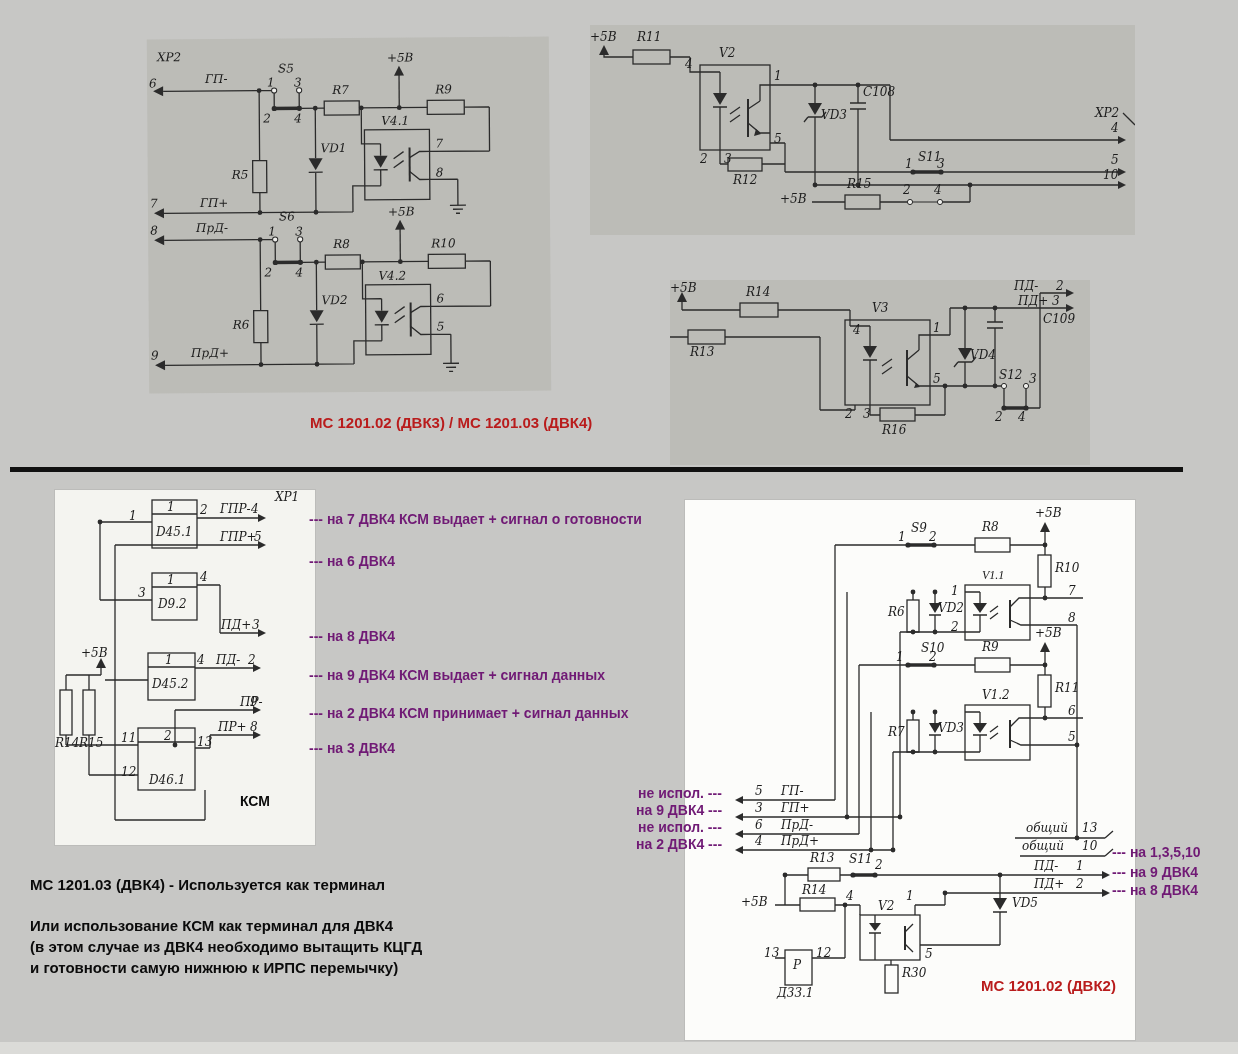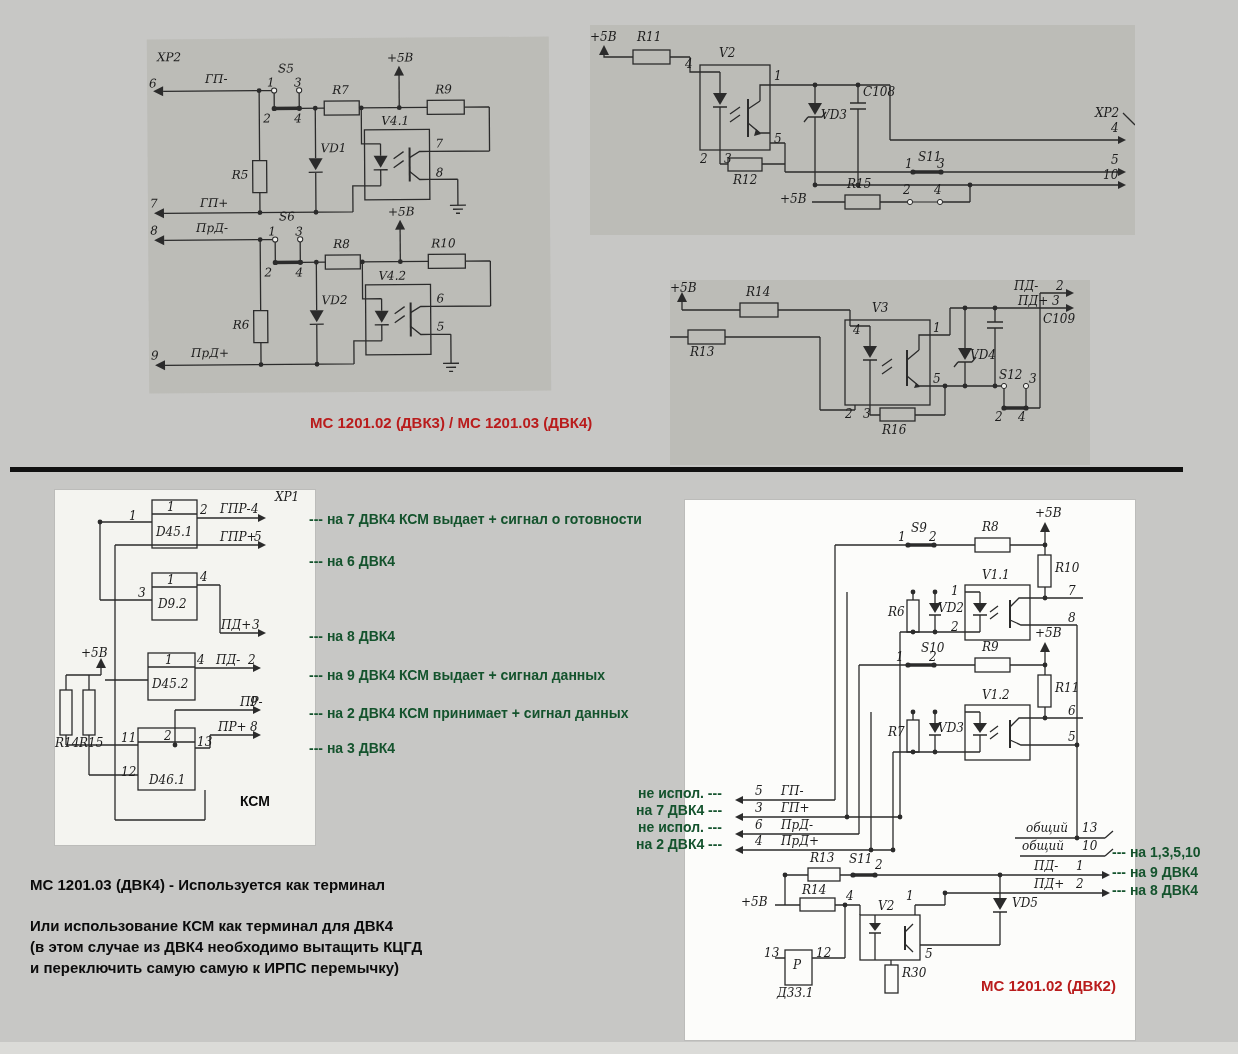--- a/index.html
+++ b/index.html
@@ -6,21 +6,21 @@
   body{background:#9a9a9a}
   #stage{position:relative;width:1238px;height:1054px;overflow:hidden;
          background:var(--page_bg,#c7c7c5);font-family:"Liberation Sans",sans-serif}
   .frag{position:absolute}
   .frag > svg{position:absolute;left:0;top:0;display:block}
   .scan{background:radial-gradient(ellipse at 45% 40%, #c4c4c0 0%, #bababm 70%, #b3b3ae 100%);
         background-color:#bcbcb7}
   .panel{box-shadow:0 0 0 1px rgba(0,0,0,.05)}
   .slabel{position:absolute;font:italic 12px "DejaVu Serif",serif;color:var(--ink,#1c1c1c);
           white-space:nowrap;line-height:1}
-  .ann{position:absolute;font:bold 14px "Liberation Sans",sans-serif;color:#14532d;
+  .ann{position:absolute;font:bold 14px "Liberation Sans",sans-serif;color:#701a75;
        white-space:nowrap;line-height:1.1}
   .cap{position:absolute;font:bold 15px "Liberation Sans",sans-serif;color:#b91c1c;white-space:nowrap}
   .cap-sm{position:absolute;font:bold 14px "Liberation Sans",sans-serif;color:#0b0b0b;white-space:nowrap}
   .notes{position:absolute;left:30px;top:874px;font:bold 15px "Liberation Sans",sans-serif;
          color:#0b0b0b;line-height:21px}
   .notes .para{margin-bottom:20px}
   #divider{position:absolute;left:10px;top:467px;width:1173px;height:5px;background:var(--divider,#111)}
   #bottom-strip{position:absolute;left:0;top:1042px;width:100%;height:12px;background:#dbdbd8}
   #overlay{position:absolute;left:0;top:0;width:100%;height:100%;pointer-events:none}
 </style>
@@ -455,21 +455,21 @@
           <circle cx="190" cy="375" r="2.6"></circle>
       </g>
     </svg>
     <div class="cap" style="left:296px;top:477px">МС 1201.02 (ДВК2)</div>
   <span class="slabel" style="left: 226px; top: 22px;">S9</span>
       <span class="slabel" style="left: 213px; top: 31px;">1</span>
       <span class="slabel" style="left: 244px; top: 31px;">2</span>
       <span class="slabel" style="left: 297px; top: 21px;">R8</span>
       <span class="slabel" style="left: 350px; top: 7px;">+5В</span>
       <span class="slabel" style="left: 370px; top: 62px;">R10</span>
-      <span class="slabel" style="left: 297px; top: 69px;">V1.1</span>
+      <span class="slabel" style="left: 297px; top: 69px; font-family: Liberation Serif, serif;">V1.1</span>
       <span class="slabel" style="left: 266px; top: 85px;">1</span>
       <span class="slabel" style="left: 266px; top: 121px;">2</span>
       <span class="slabel" style="left: 383px; top: 85px;">7</span>
       <span class="slabel" style="left: 383px; top: 112px;">8</span>
       <span class="slabel" style="left: 203px; top: 106px;">R6</span>
       <span class="slabel" style="left: 253px; top: 102px;">VD2</span>
       <span class="slabel" style="left: 236px; top: 142px;">S10</span>
       <span class="slabel" style="left: 211px; top: 151px;">1</span>
       <span class="slabel" style="left: 244px; top: 151px;">2</span>
       <span class="slabel" style="left: 297px; top: 141px;">R9</span>
@@ -514,33 +514,33 @@
     </div>
 
   <div id="overlay">
       <span class="ann" style="left: 309px; top: 512px;">--- на 7 ДВК4  КСМ выдает +  сигнал о готовности</span>
       <span class="ann" style="left: 309px; top: 554px;">--- на 6 ДВК4</span>
       <span class="ann" style="left: 309px; top: 629px;">--- на 8 ДВК4</span>
       <span class="ann" style="left: 309px; top: 668px;">--- на 9 ДВК4 КСМ выдает  +  сигнал данных</span>
       <span class="ann" style="left: 309px; top: 706px;">--- на 2 ДВК4 КСМ принимает +  сигнал данных</span>
       <span class="ann" style="left: 309px; top: 741px;">--- на 3 ДВК4</span>
       <span class="ann" style="left: 638px; top: 786px;">не испол.  ---</span>
-      <span class="ann" style="left: 636px; top: 803px;">на 7 ДВК4 ---</span>
+      <span class="ann" style="left: 636px; top: 803px;">на 9 ДВК4 ---</span>
       <span class="ann" style="left: 638px; top: 820px;">не испол.  ---</span>
       <span class="ann" style="left: 636px; top: 837px;">на 2 ДВК4 ---</span>
       <span class="ann" style="left: 1112px; top: 845px;">--- на 1,3,5,10</span>
       <span class="ann" style="left: 1112px; top: 865px;">--- на 9 ДВК4</span>
       <span class="ann" style="left: 1112px; top: 883px;">--- на 8 ДВК4</span>
     </div>
 
   <div class="notes">
     <div class="para">
       <div>МС 1201.03 (ДВК4) - Используется как терминал</div>
     </div>
     <div class="para">
       <div>Или использование КСМ как терминал для ДВК4</div>
       <div>(в этом случае из ДВК4 необходимо вытащить КЦГД</div>
-      <div>и переключить самую самую к ИРПС перемычку)</div>
+      <div>и готовности самую нижнюю к ИРПС перемычку)</div>
     </div>
   </div>
 
   <div id="bottom-strip"></div>
 </div>
 
 </body></html>

